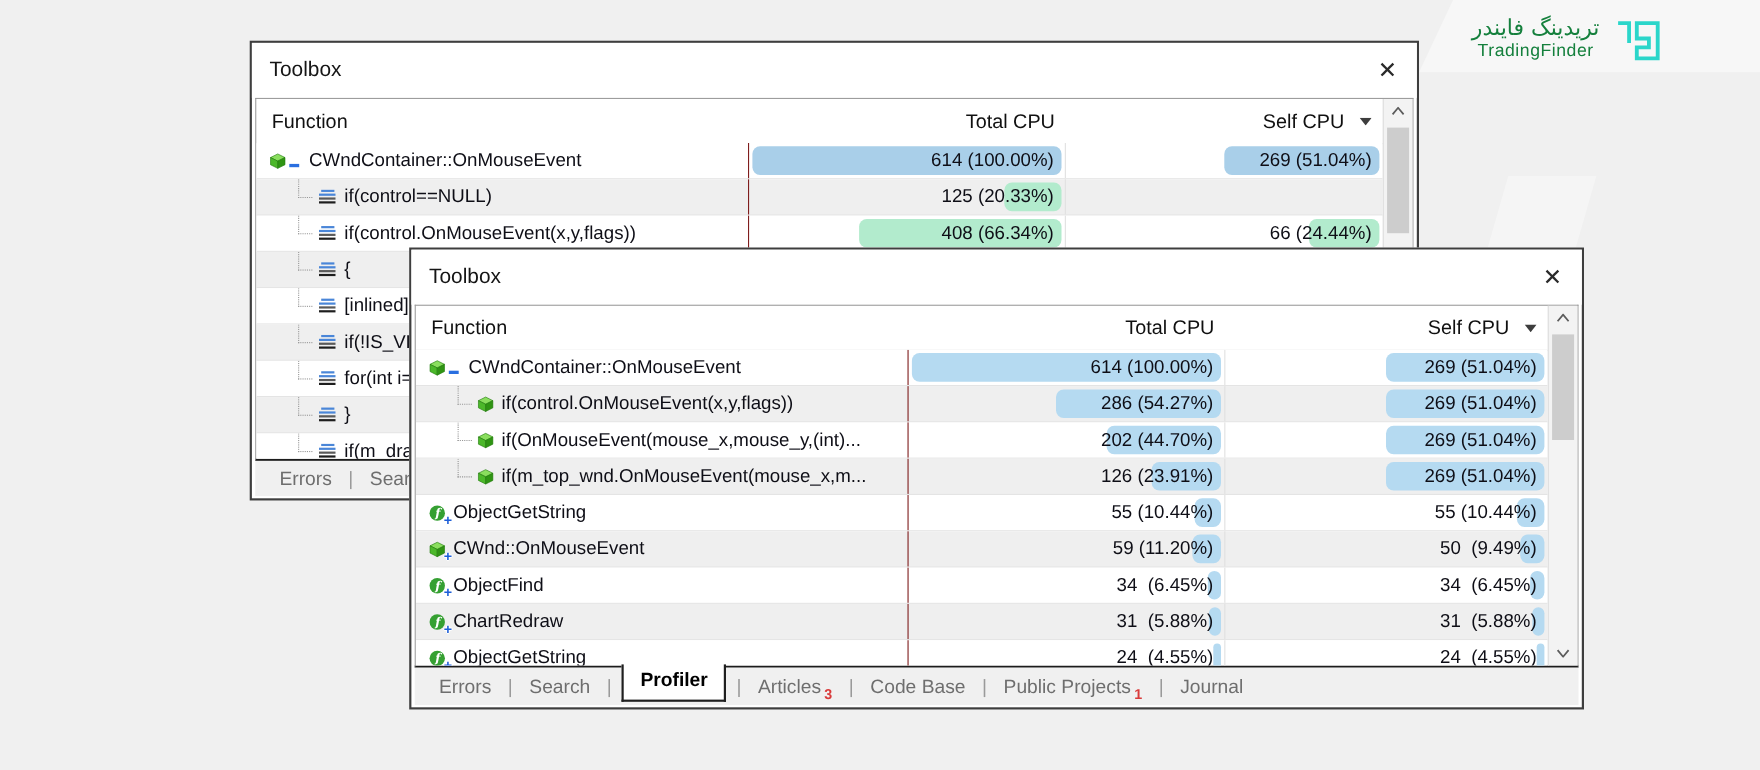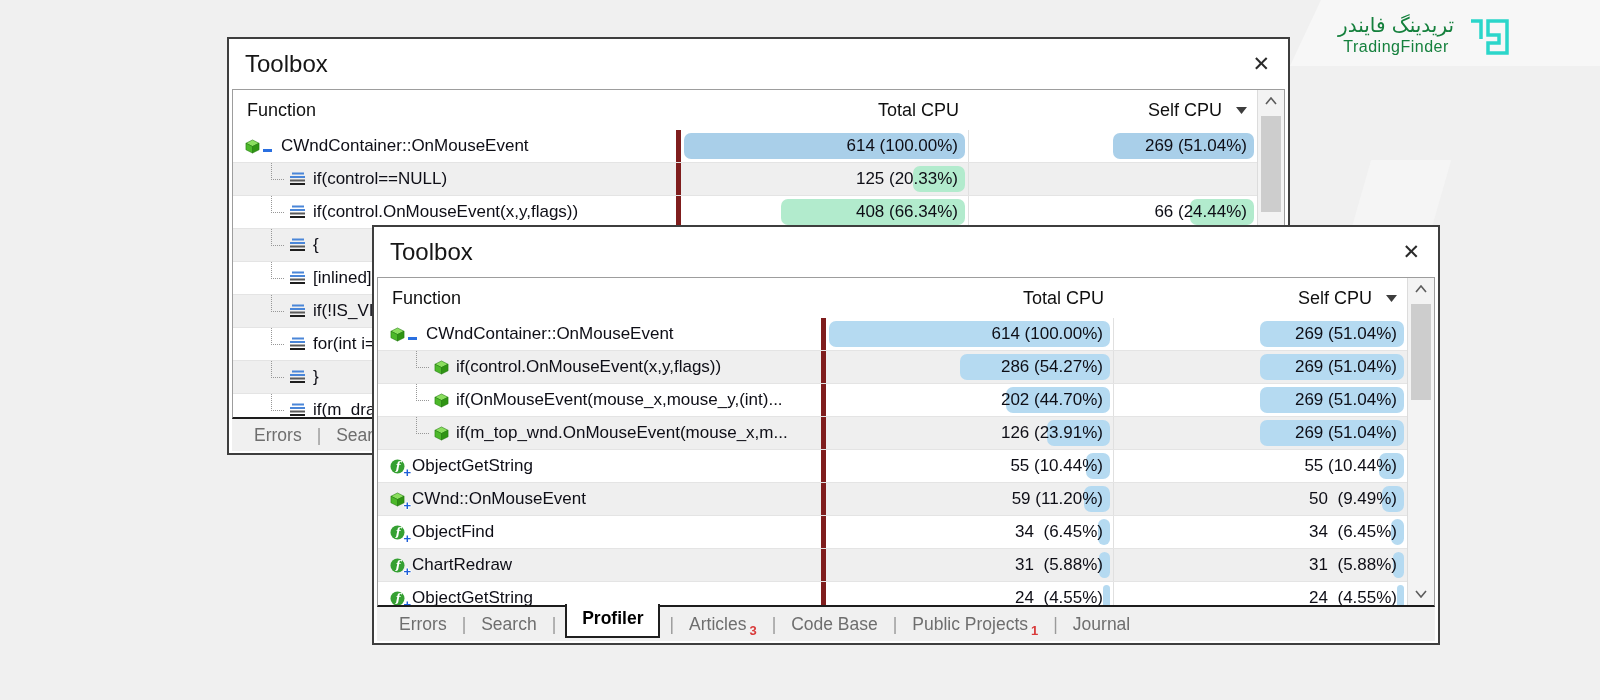--- a/index.html
+++ b/index.html
@@ -16,40 +16,40 @@
   .logo-text{text-align:center;color:#15803d;}
   .logo-fa{font-family:"DejaVu Sans",sans-serif;font-size:20px;line-height:24px;direction:rtl;}
   .logo-en{font-size:16px;letter-spacing:.5px;line-height:20px;}
   .logo-mark svg{display:block;}
   
   .win{position:absolute;background:#fff;border:2px solid #3e3e3e;box-sizing:border-box;}
   #backWin{left:227px;top:37px;width:1063px;height:418px;z-index:1;}
   #frontWin{left:372px;top:225px;width:1068px;height:420px;z-index:2;}
   .titlebar{height:50px;display:flex;align-items:center;justify-content:space-between;
             padding:0 18px 0 16px;background:#fff;}
-  .wtitle{font-size:24px;color:#161616;}
+  .wtitle{font-size:19px;color:#161616;}
   .close{font-family:"DejaVu Sans",sans-serif;font-size:21px;color:#2a2a2a;cursor:pointer;line-height:1;}
   
   .table{position:absolute;left:3px;right:3px;top:50px;background:#fff;
          border:1px solid #9d9d9d;border-bottom:2px solid #1c1c1c;box-sizing:border-box;}
   .table.back{height:330px;} .table.front{height:330px;}
   .thead{position:absolute;top:0;left:0;right:27px;height:40px;display:flex;align-items:center;
          border-bottom:1px solid #dadada;font-size:18px;color:#101010;}
   .tbody{position:absolute;top:40px;left:0;right:27px;bottom:0;overflow:hidden;}
   .hc{box-sizing:border-box;}
   .hc.name{flex:0 0 448px;padding-left:14px;}
   .hc.total{flex:0 0 288px;text-align:right;padding-right:10px;}
   .hc.self{flex:1;display:flex;align-items:center;justify-content:flex-end;gap:14px;padding-right:10px;}
   .sort-arrow svg{display:block;}
   .trow{display:flex;height:32px;align-items:stretch;border-bottom:1px solid #e4e4e4;
         font-size:17px;color:#0e0e16;background:#fff;}
   .trow.alt{background:#efefef;}
   .cell{box-sizing:border-box;position:relative;}
   .cell.name{flex:0 0 448px;display:flex;align-items:center;overflow:hidden;white-space:nowrap;
-             border-right:5px solid #7f1d1d;}
+             border-right:1px solid #7f1d1d;}
   .cell.vcell{flex:0 0 288px;border-right:1px solid #e0e0e0;}
   .cell.vcell.last{flex:1;border-right:none;}
   .bar{position:absolute;right:3px;top:3px;bottom:3px;border-radius:7px;}
   .val{position:absolute;right:10px;top:0;bottom:0;display:flex;align-items:center;
        white-space:pre;z-index:1;}
   .fname{margin-left:7px;}
   .conn{flex:0 0 12px;height:16px;border-left:1px dotted #979797;border-bottom:1px dotted #979797;
         margin:-8px 5px 8px 2px;}
   .icon{position:relative;display:inline-flex;align-items:center;flex:0 0 auto;}
   .icon svg{display:block;}

